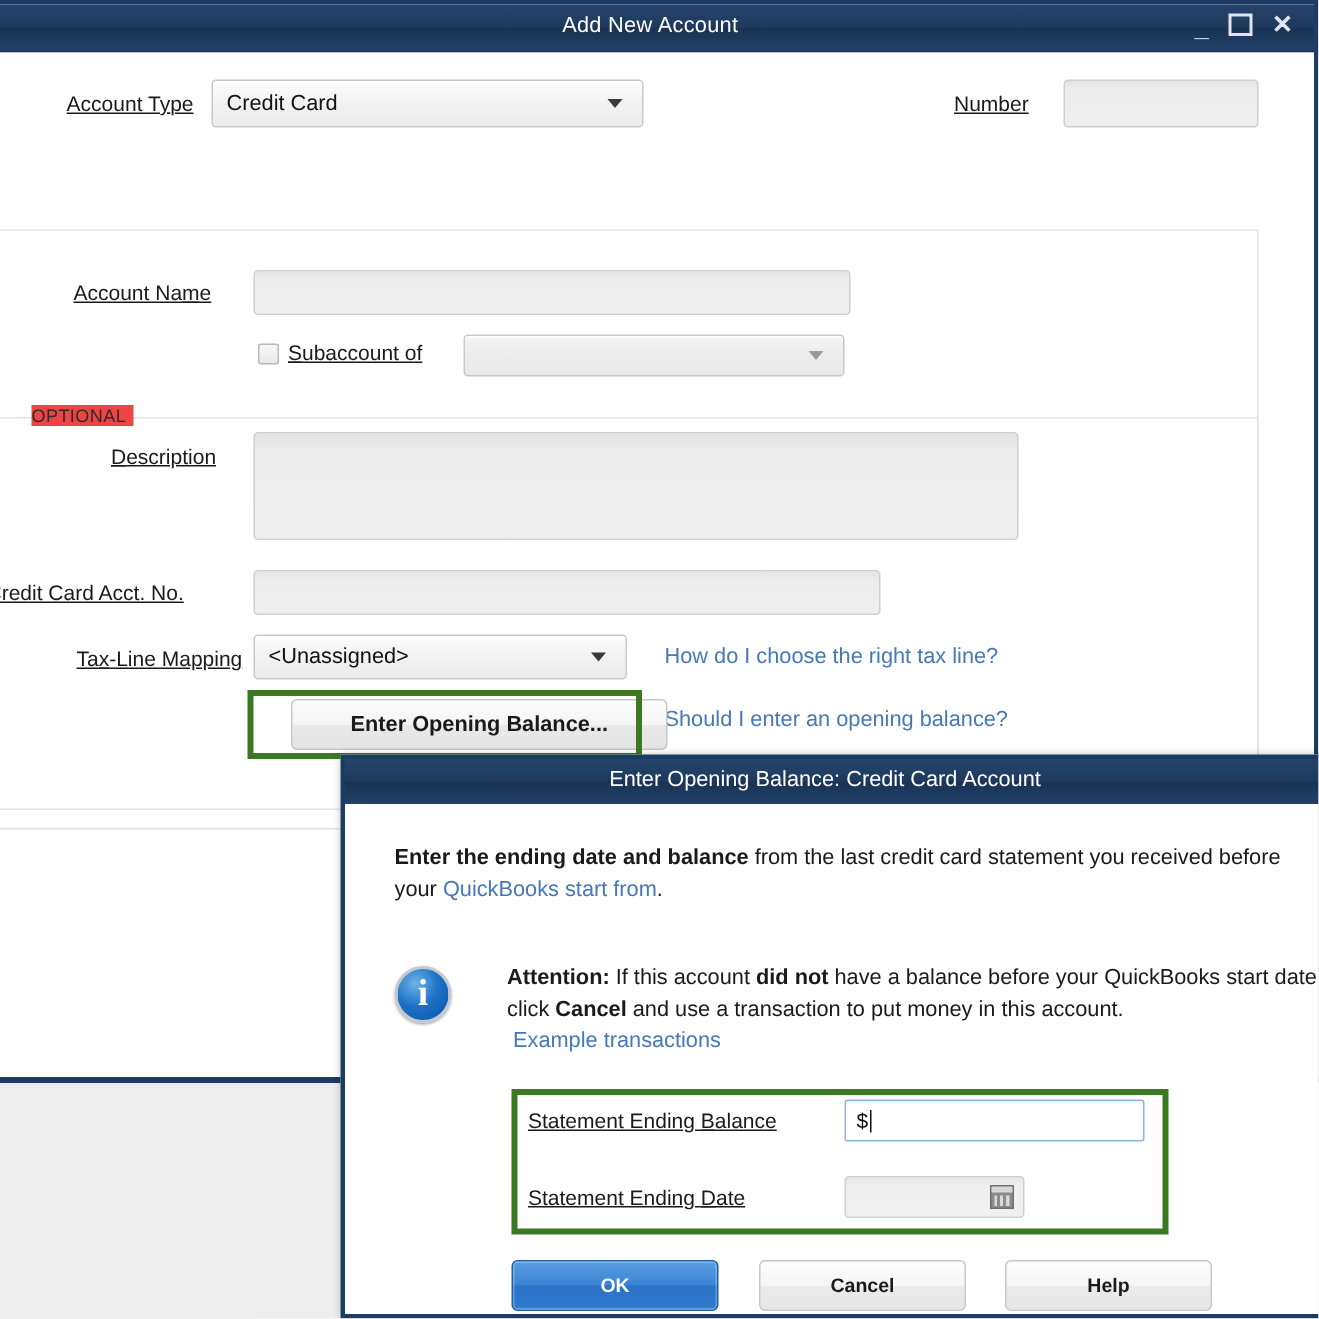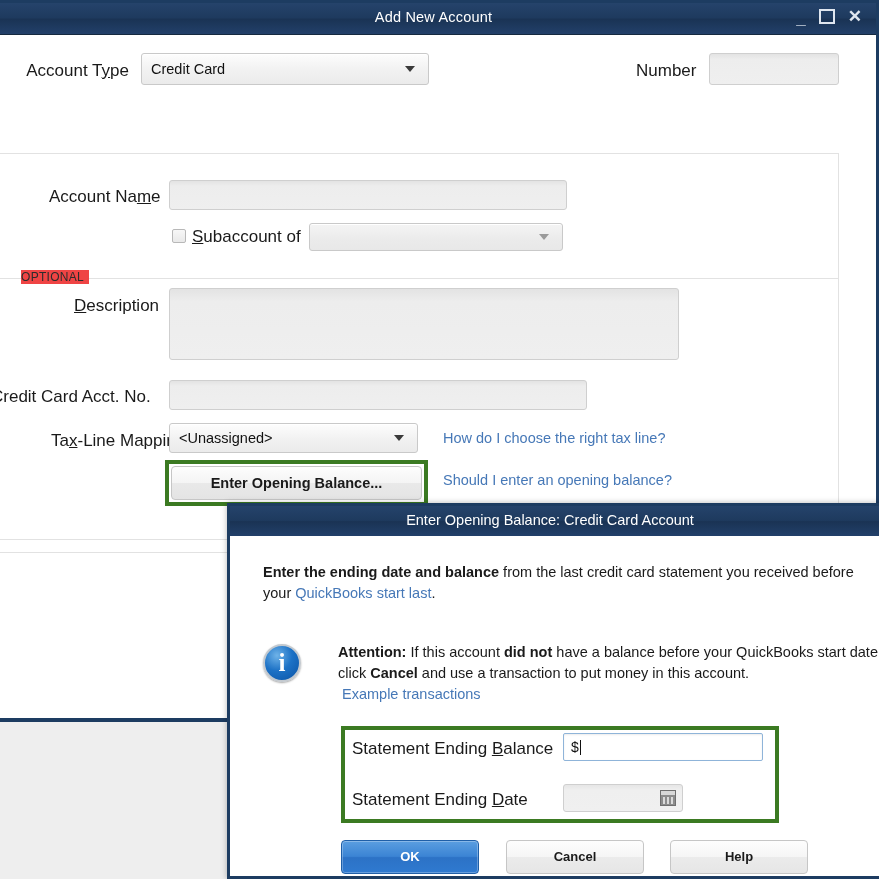--- a/index.html
+++ b/index.html
@@ -79,22 +79,23 @@
 
   
   .row-type {
     position: absolute;
     left: 0; top: 18px;
     width: 891px;
     height: 34px;
   }
   .lbl {
     color: #1a1a1a;
-    font-size: 17px;
+    font-size: 14px;
     white-space: nowrap;
+    text-decoration: underline;
   }
   .lbl u { text-decoration: underline; }
 
   .label-account-type {
     position: absolute;
     left: 28px; top: 8px;
     text-align: right;
     width: 110px;
   }
 
@@ -215,20 +216,21 @@
   .btn {
     position: absolute;
     background: linear-gradient(to bottom, #fdfdfd 0%, #f4f4f4 50%, #e9e9e9 51%, #e4e4e4 100%);
     border: 1px solid #c6c6c6;
     border-radius: 4px;
     box-sizing: border-box;
     font-size: 14.5px;
     color: #1a1a1a;
     text-align: center;
     cursor: default;
+    margin-left: 23px;
   }
   #btn-opening-balance {
     left: 180px; top: 431px; width: 251px; height: 34px;
     line-height: 32px;
     font-weight: bold;
   }
 
   
   .main-bottom-bar {
     position: absolute;
@@ -478,21 +480,21 @@
 
   <div class="modal">
 
     <div class="modal-titlebar">
       <div class="modal-title">Enter Opening Balance: Credit Card Account</div>
     </div>
 
     <div class="modal-body">
 
       <div class="para" id="p-intro">
-        <b>Enter the ending date and balance</b><span> from the last credit card statement you received before your </span><span class="inline-link">QuickBooks start last</span><span>.</span>
+        <b>Enter the ending date and balance</b><span> from the last credit card statement you received before your </span><span class="inline-link">QuickBooks start from</span><span>.</span>
       </div>
 
       <div class="info-icon"></div>
 
       <div class="para" id="p-attention">
         <b>Attention:</b><span> If this account </span><b>did not</b><span> have a balance before your QuickBooks start date, click </span><b>Cancel</b><span> and use a transaction to put money in this account.</span>
       </div>
 
       <div class="link" id="lnk-example">Example transactions</div>
 

